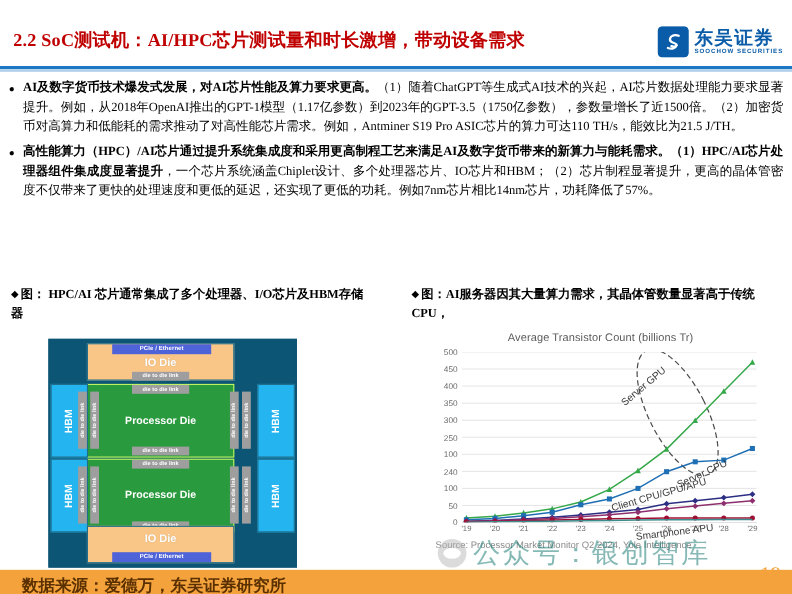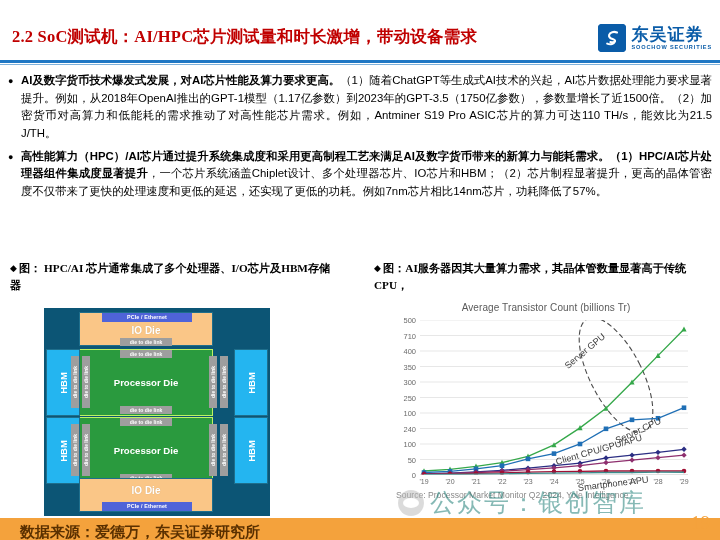--- a/index.html
+++ b/index.html
@@ -104,21 +104,21 @@
   .bullet-dot {
     flex: none;
     width: 13px;
     padding-top: 5px;
     font-size: 9px;
     line-height: 1;
     color: #000;
   }
   .bullet-body {
     flex: 1;
-    font-family: Liberation Sans, sans-serif;
+    font-family: Liberation Serif, serif;
     font-size: 11.4px;
     line-height: 1.55;
     color: #000;
     text-align: justify;
   }
   .bullet-body b { font-weight: bold; }
 
   
   .fig-caption {
     position: absolute;
@@ -581,21 +581,21 @@
         </svg>
     <div class="ytick" style="top: 155px;">0</div>
         <div class="ytick" style="top: 139.5px;">50</div>
         <div class="ytick" style="top: 124px;">100</div>
         <div class="ytick" style="top: 108.5px;">240</div>
         <div class="ytick" style="top: 93px;">100</div>
         <div class="ytick" style="top: 77.5px;">250</div>
         <div class="ytick" style="top: 62px;">300</div>
         <div class="ytick" style="top: 46.5px;">350</div>
         <div class="ytick" style="top: 31px;">400</div>
-        <div class="ytick" style="top: 15.5px;">710</div>
+        <div class="ytick" style="top: 15.5px;">450</div>
         <div class="ytick" style="top: 0px;">500</div>
         <div class="xtick" style="left: 4px;">'19</div>
         <div class="xtick" style="left: 30px;">'20</div>
         <div class="xtick" style="left: 56px;">'21</div>
         <div class="xtick" style="left: 82px;">'22</div>
         <div class="xtick" style="left: 108px;">'23</div>
         <div class="xtick" style="left: 134px;">'24</div>
         <div class="xtick" style="left: 160px;">'25</div>
         <div class="xtick" style="left: 186px;">'26</div>
         <div class="xtick" style="left: 212px;">'27</div>

